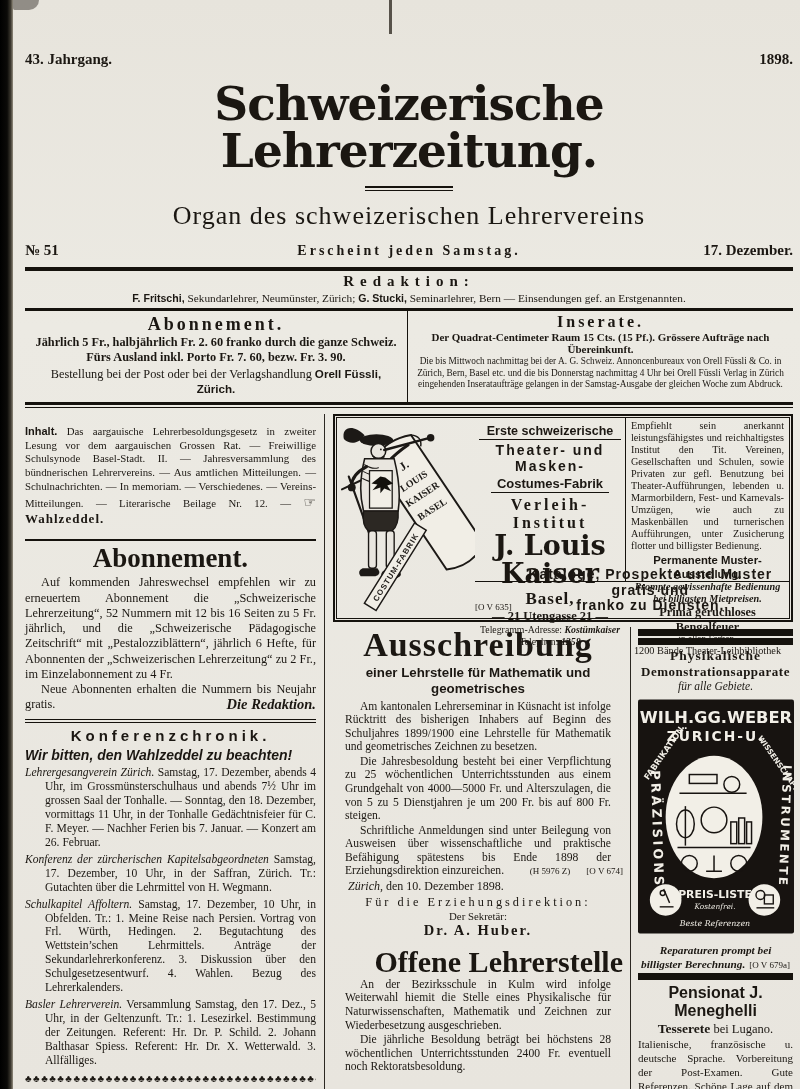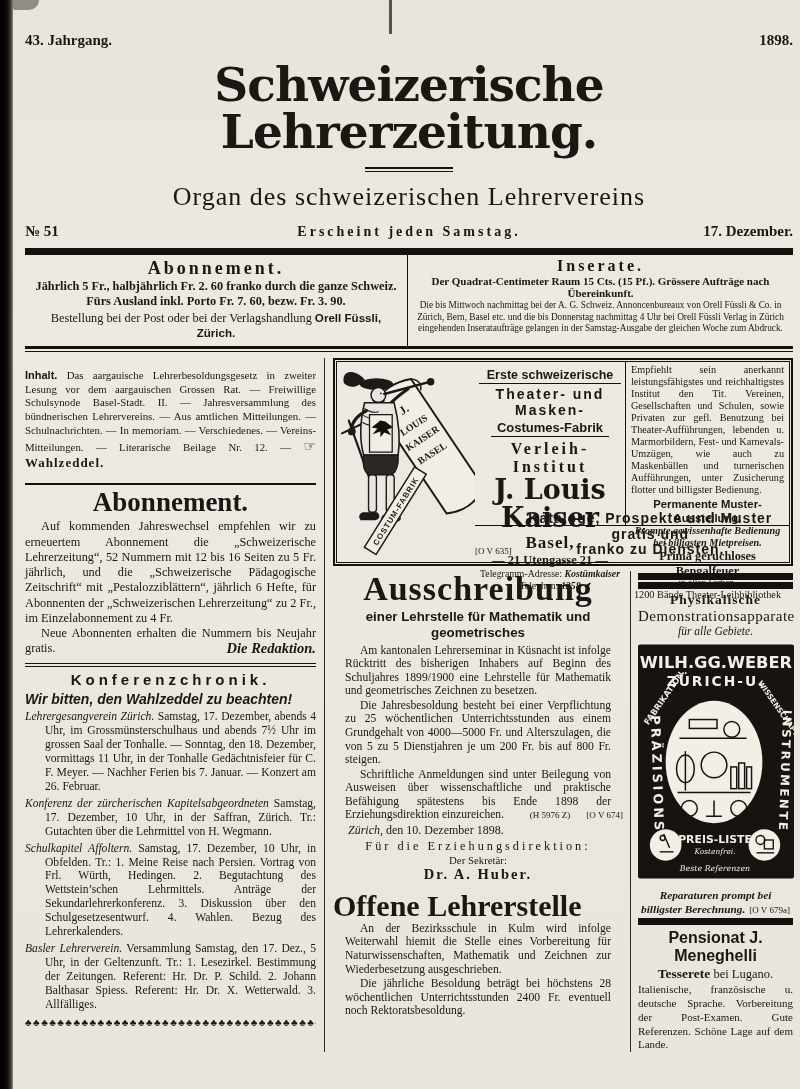--- a/index.html
+++ b/index.html
@@ -6,21 +6,21 @@
   .page{position:relative;width:800px;height:1089px;background:#e9e6df;overflow:hidden;
         color:#1b1712;font-family:"Liberation Serif",serif;
         background-image:linear-gradient(180deg,#e7e4dc 0%,#eceae3 30%,#e8e5de 100%);}
   .binding{position:absolute;left:0;top:0;width:13px;height:100%;
            background:linear-gradient(90deg,#000 0%,#0b0a08 55%,#3c382f 82%,#938d7e 100%);}
   .fold-mark{position:absolute;left:389px;top:0;width:3px;height:34px;background:#57524a;}
   .corner-smudge{position:absolute;left:13px;top:0;width:26px;height:10px;background:#4a463f;opacity:.55;border-radius:0 0 12px 2px;}
   .content{position:absolute;left:25px;top:0;width:768px;}
 
   
-  .mast-row1{display:flex;justify-content:space-between;padding-top:32px;font-weight:bold;font-size:15px;}
+  .mast-row1{display:flex;justify-content:space-between;padding-top:51px;font-weight:bold;font-size:15px;}
   .mast-title{text-align:center;font-weight:bold;font-size:47px;line-height:1;letter-spacing:-1px;margin-top:12px;
               font-family:"DejaVu Serif","Liberation Serif",serif;}
   .mast-div{width:88px;height:2px;border-top:2px solid #15120d;border-bottom:1px solid #15120d;margin:12px auto 10px;}
   .mast-organ{text-align:center;font-size:26px;letter-spacing:1px;}
   .mast-pesta{text-align:center;font-weight:bold;font-size:15px;margin-top:7px;}
   .issue-row{display:flex;align-items:baseline;margin-top:11px;}
   .issue-no{width:130px;font-weight:bold;font-size:15px;}
   .issue-freq{flex:1;text-align:center;font-weight:bold;font-size:14px;letter-spacing:3px;}
   .issue-date{width:130px;text-align:right;font-weight:bold;font-size:15px;}
 
@@ -99,26 +99,26 @@
   .aus-title{text-align:center;font-weight:bold;font-size:34px;line-height:1.05;letter-spacing:1px;}
   .aus-sub{text-align:center;font-weight:bold;font-family:"Liberation Sans",sans-serif;font-size:13.3px;line-height:1.2;margin:2px 0 3px;}
   .mid-p{font-size:11.6px;line-height:1.17;text-align:justify;text-indent:15px;margin:0 12px 1px;}
   .refs-line{text-align:right;font-size:9px;margin-top:-13px;}
   .refs-line span{margin-left:16px;}
   .dateline{font-size:12px;text-indent:15px;margin-top:3px;}
   .dateline .place{font-style:italic;}
   .for-line{text-align:center;font-size:12.3px;letter-spacing:3px;margin-top:1px;}
   .sekr{text-align:center;font-size:10.8px;}
   .huber{text-align:center;font-weight:bold;font-size:14.5px;letter-spacing:2px;}
-  .off-title{text-align:left;font-weight:bold;font-size:30px;line-height:1.1;margin-top:6px;}
+  .off-title{text-align:right;font-weight:bold;font-size:30px;line-height:1.1;margin-top:6px;}
 
   .bar{height:7px;background:#15120d;margin:2px 0;}
   .phys{text-align:center;margin-top:3px;}
   .phys .p1{font-weight:bold;font-size:13.5px;letter-spacing:1px;}
-  .phys .p2{font-weight:normal;font-size:15px;letter-spacing:.5px;}
+  .phys .p2{font-weight:bold;font-size:13px;letter-spacing:.5px;}
   .phys .p3{font-style:italic;font-size:11.5px;}
   .weber-wrap{text-align:center;margin:6px 0 4px;}
   .repar{text-align:center;font-weight:bold;font-style:italic;font-size:11.3px;line-height:1.25;}
   .repar .ref{font-style:normal;font-weight:normal;font-size:9px;margin-left:4px;}
   .pension{text-align:center;margin-top:4px;}
   .pen-title{font-weight:bold;font-family:"Liberation Sans",sans-serif;font-size:16px;}
   .pen-place{font-size:12.5px;margin-top:1px;}
   .pen-place .b{font-weight:bold;font-size:13.5px;}
   .pen-body{font-size:11px;line-height:1.25;text-align:justify;margin-top:1px;}
 </style>
@@ -139,20 +139,24 @@
     <div class="mast-title">Schweizerische Lehrerzeitung.</div>
     <div class="mast-div"></div>
     <div class="mast-organ">Organ des schweizerischen Lehrervereins</div>
     <div class="issue-row">
       <span class="issue-no">№ 51</span>
       <span class="issue-freq">Erscheint jeden Samstag.</span>
       <span class="issue-date">17. Dezember.</span>
     </div>
 
     <div class="rule4"></div>
+    <div class="redak">
+      <div class="redak-h">Redaktion:</div>
+      <div class="redak-line"><span class="nm">F. Fritschi,</span><span> Sekundarlehrer, Neumünster, Zürich; </span><span class="nm">G. Stucki,</span><span> Seminarlehrer, Bern — Einsendungen gef. an Erstgenannten.</span></div>
+    </div>
 
     <div class="infobox-row">
       <div class="abo-box">
         <div class="abo-h">Abonnement.</div>
         <div class="abo-l1">Jährlich 5 Fr., halbjährlich Fr. 2. 60 franko durch die ganze Schweiz.</div>
         <div class="abo-l2">Fürs Ausland inkl. Porto Fr. 7. 60, bezw. Fr. 3. 90.</div>
         <div class="abo-l3"><span>Bestellung bei der Post oder bei der Verlagshandlung </span><span class="b">Orell Füssli, Zürich.</span></div>
       </div>
       <div class="ins-box">
         <div class="ins-h">Inserate.</div>
@@ -268,21 +272,21 @@
             <p class="mid-p">Am kantonalen Lehrerseminar in Küsnacht ist infolge Rücktritt des bisherigen Inhabers auf Beginn des Schuljahres 1899/1900 eine Lehrstelle für Mathematik und geometrisches Zeichnen zu besetzen.</p>
             <p class="mid-p">Die Jahresbesoldung besteht bei einer Verpflichtung zu 25 wöchentlichen Unterrichtsstunden aus einem Grundgehalt von 4000—5000 Fr. und Alterszulagen, die von 5 zu 5 Dienstjahren je um 200 Fr. bis auf 800 Fr. steigen.</p>
             <p class="mid-p">Schriftliche Anmeldungen sind unter Beilegung von Ausweisen über wissenschaftliche und praktische Befähigung spätestens bis Ende 1898 der Erziehungsdirektion einzureichen.</p>
             <div class="refs-line"><span>(H 5976 Z)</span><span>[O V 674]</span></div>
             <div class="dateline"><span class="place">Zürich,</span><span> den 10. Dezember 1898.</span></div>
             <div class="for-line">Für die Erziehungsdirektion:</div>
             <div class="sekr">Der Sekretär:</div>
             <div class="huber">Dr. A. Huber.</div>
 
             <div class="off-title">Offene Lehrerstelle</div>
-            <p class="mid-p">An der Bezirksschule in Kulm wird infolge Weiterwahl hiemit die Stelle eines Vorbereitung für Naturwissenschaften, Mathematik und Zeichnen zur Wiederbesetzung ausgeschrieben.</p>
+            <p class="mid-p">An der Bezirksschule in Kulm wird infolge Weiterwahl hiemit die Stelle eines Physikalische für Naturwissenschaften, Mathematik und Zeichnen zur Wiederbesetzung ausgeschrieben.</p>
             <p class="mid-p">Die jährliche Besoldung beträgt bei höchstens 28 wöchentlichen Unterrichtsstunden 2400 Fr. eventuell noch Rektoratsbesoldung.</p>
 
           </div>
 
           <div class="col-far">
             <div class="bar"></div>
             <div class="bar"></div>
             <div class="phys">
               <div class="p1">Physikalische</div>
               <div class="p2">Demonstrationsapparate</div>

